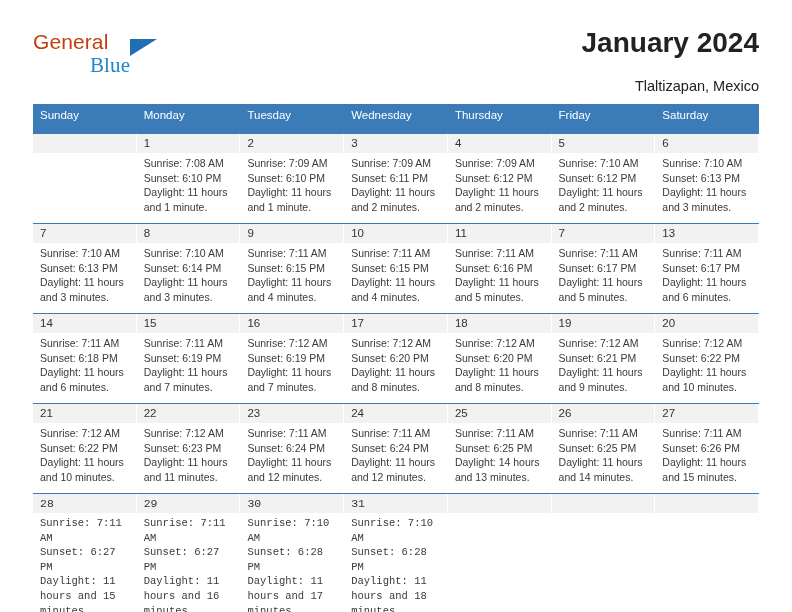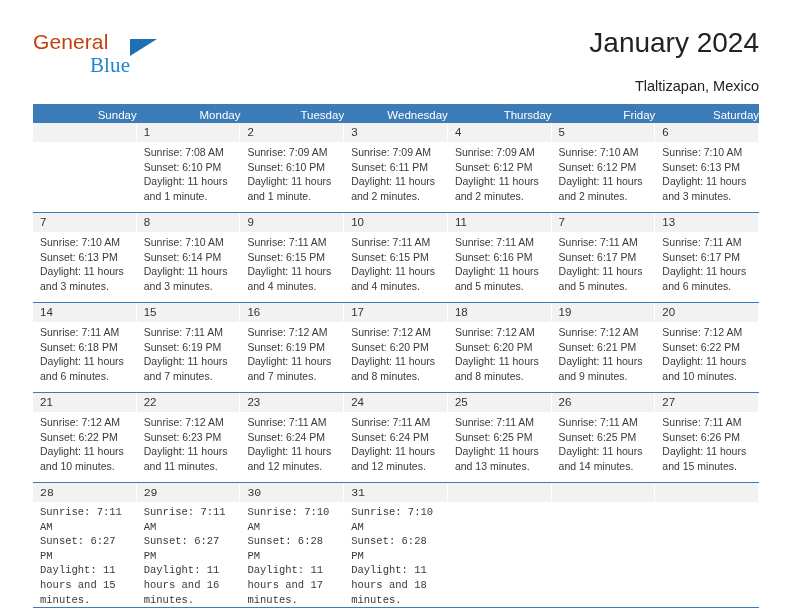--- a/index.html
+++ b/index.html
@@ -68,41 +68,41 @@
     position: absolute;
     right: 0;
     top: -4px;
     text-align: right;
   }
   .cal-title {
     font-size: 28px;
     color: #222222;
     line-height: 34px;
     white-space: nowrap;
+    font-weight: bold;
   }
   .cal-subtitle {
     font-size: 14.5px;
     color: #222222;
     line-height: 20px;
     margin-top: 16px;
     white-space: nowrap;
   }
 
   
   .calendar {
     position: absolute;
     left: 33px;
     top: 104px;
     width: 726px;
   }
   .weekdays {
     display: flex;
     background: #3b7cb8;
-    height: 19px;
-    text-align: right;
+    height: 30px;
   }
   .weekday {
     flex: 1 1 0;
     color: #ffffff;
     font-size: 11.5px;
     line-height: 22px;
     padding-left: 7px;
     box-sizing: border-box;
     white-space: nowrap;
   }
@@ -378,21 +378,21 @@
               <div>Sunrise: 7:11 AM</div>
               <div>Sunset: 6:24 PM</div>
               <div>Daylight: 11 hours and 12 minutes.</div>
             </div>
           </div>
           <div class="daycell">
             <div class="num">25</div>
             <div class="info">
               <div>Sunrise: 7:11 AM</div>
               <div>Sunset: 6:25 PM</div>
-              <div>Daylight: 11 hours and 13 minutes.</div>
+              <div>Daylight: 14 hours and 13 minutes.</div>
             </div>
           </div>
           <div class="daycell">
             <div class="num">26</div>
             <div class="info">
               <div>Sunrise: 7:11 AM</div>
               <div>Sunset: 6:25 PM</div>
               <div>Daylight: 11 hours and 14 minutes.</div>
             </div>
           </div>

